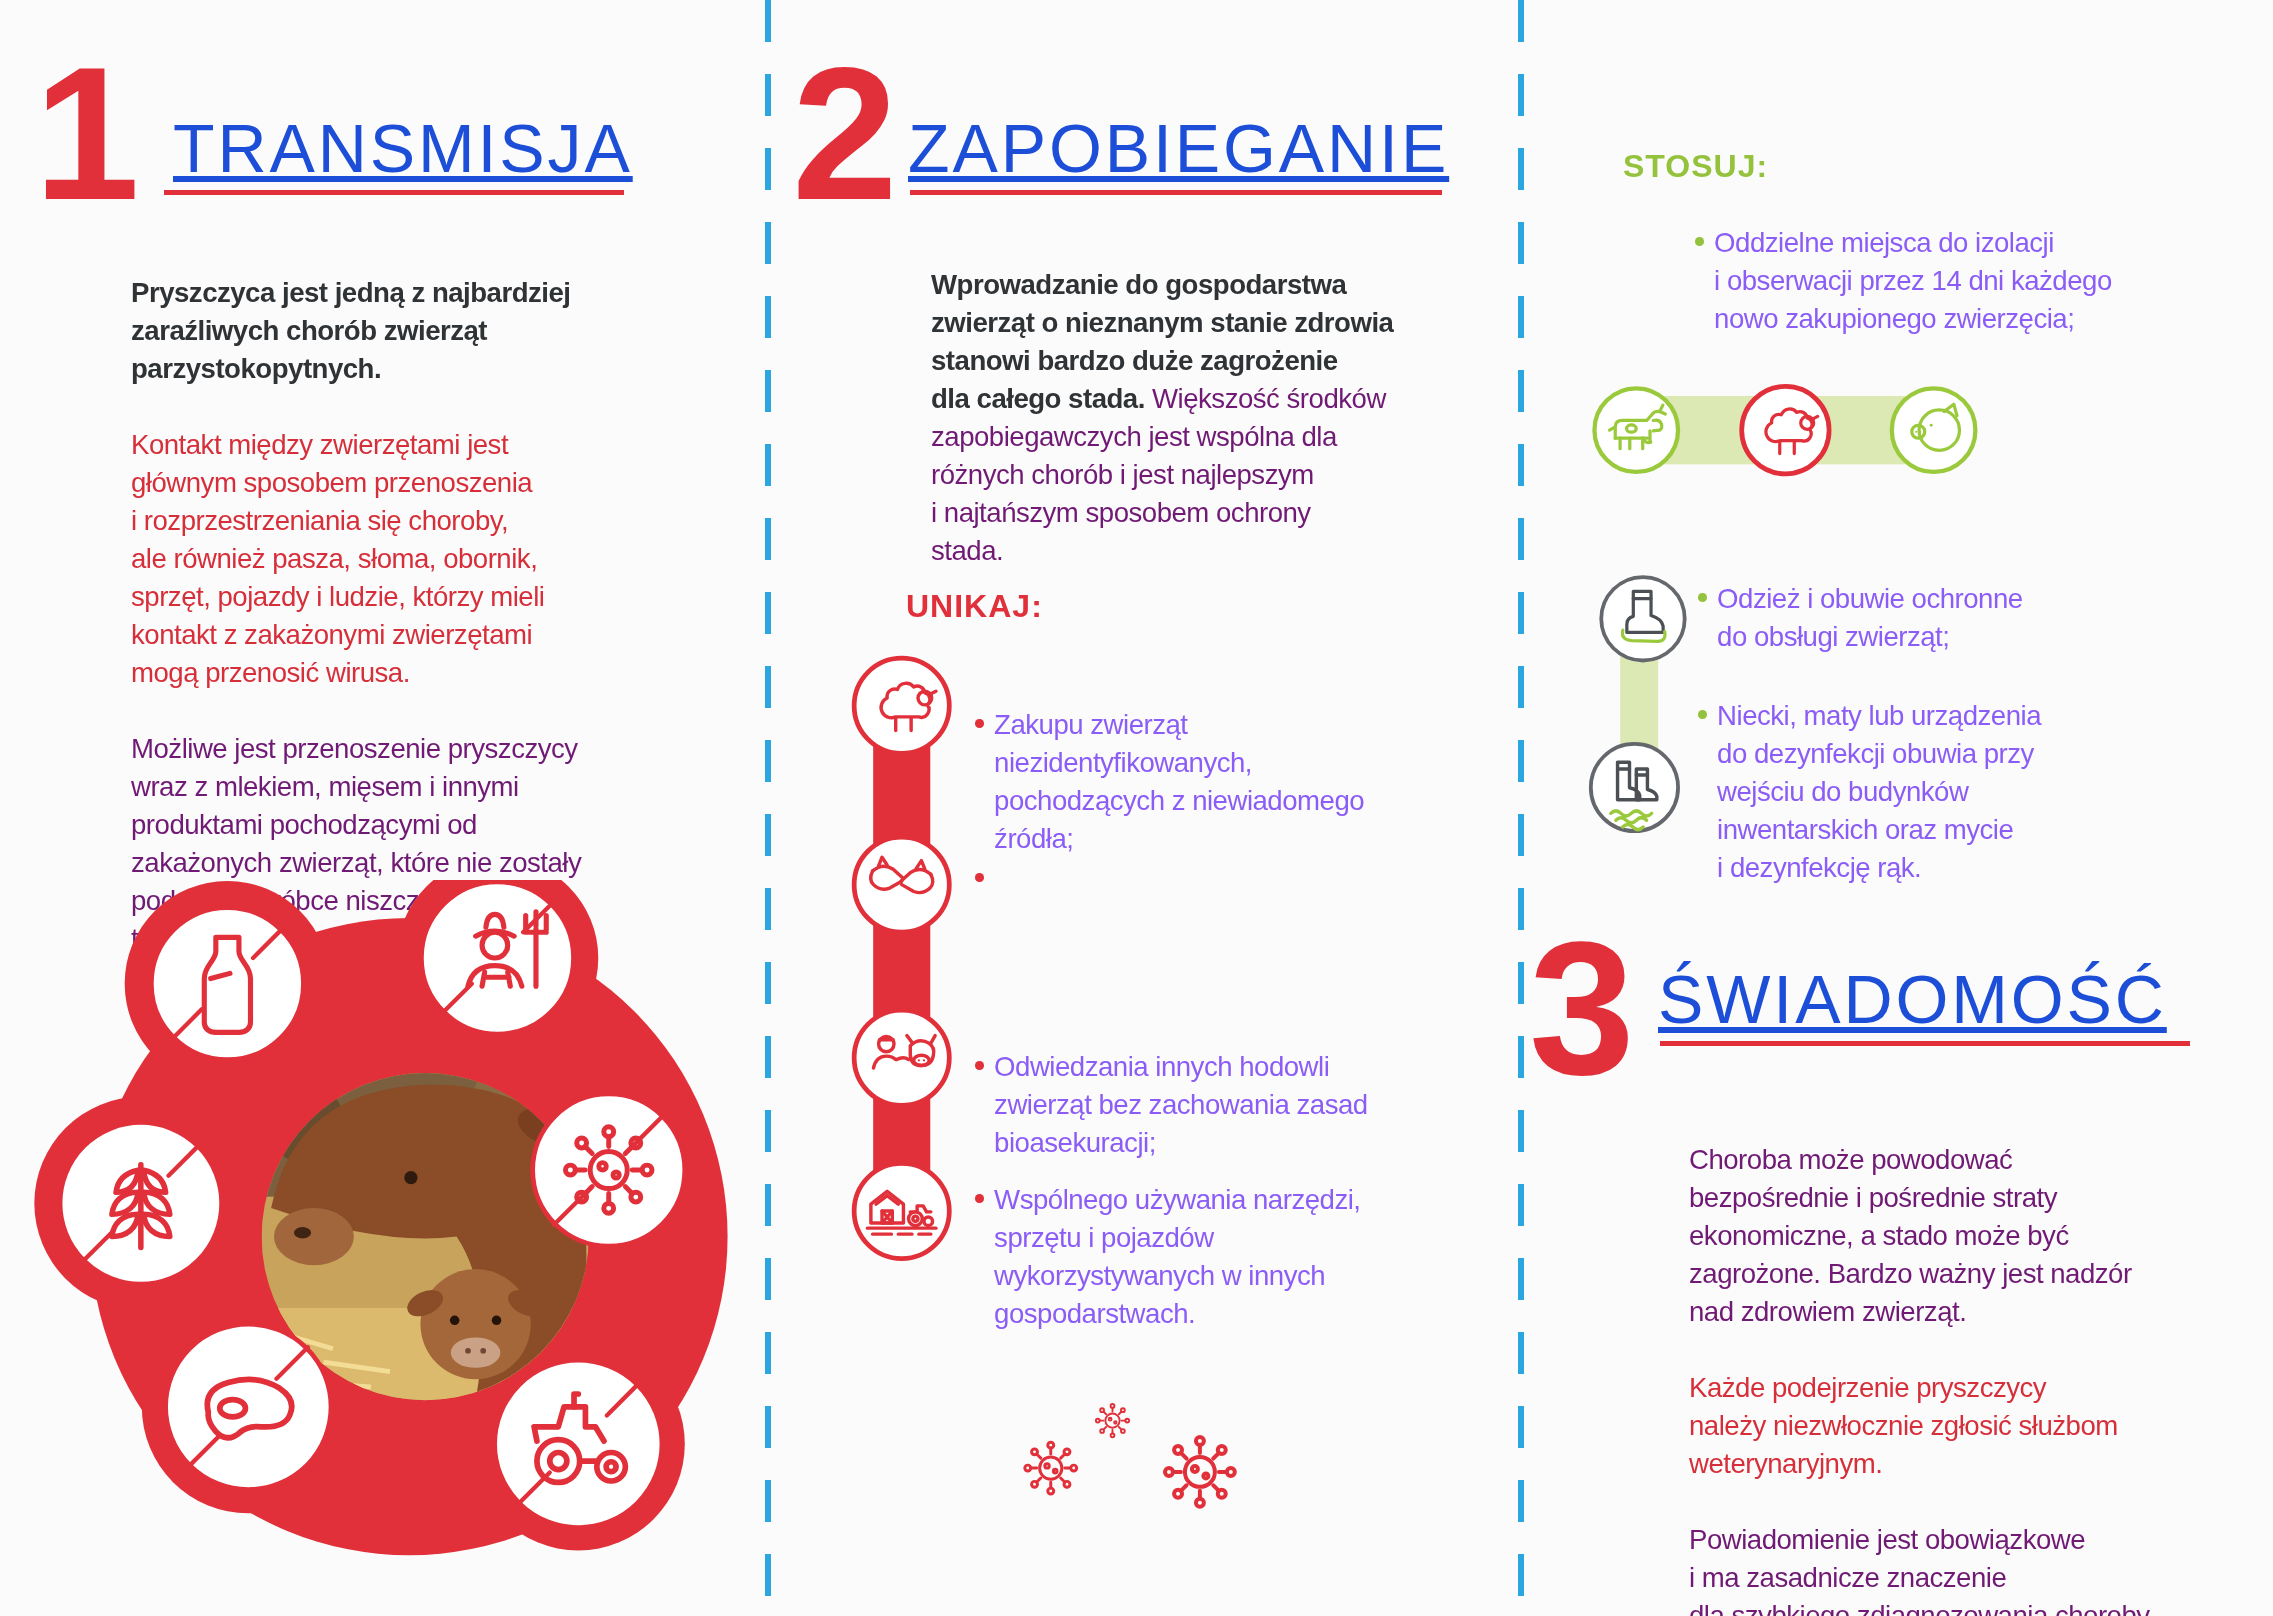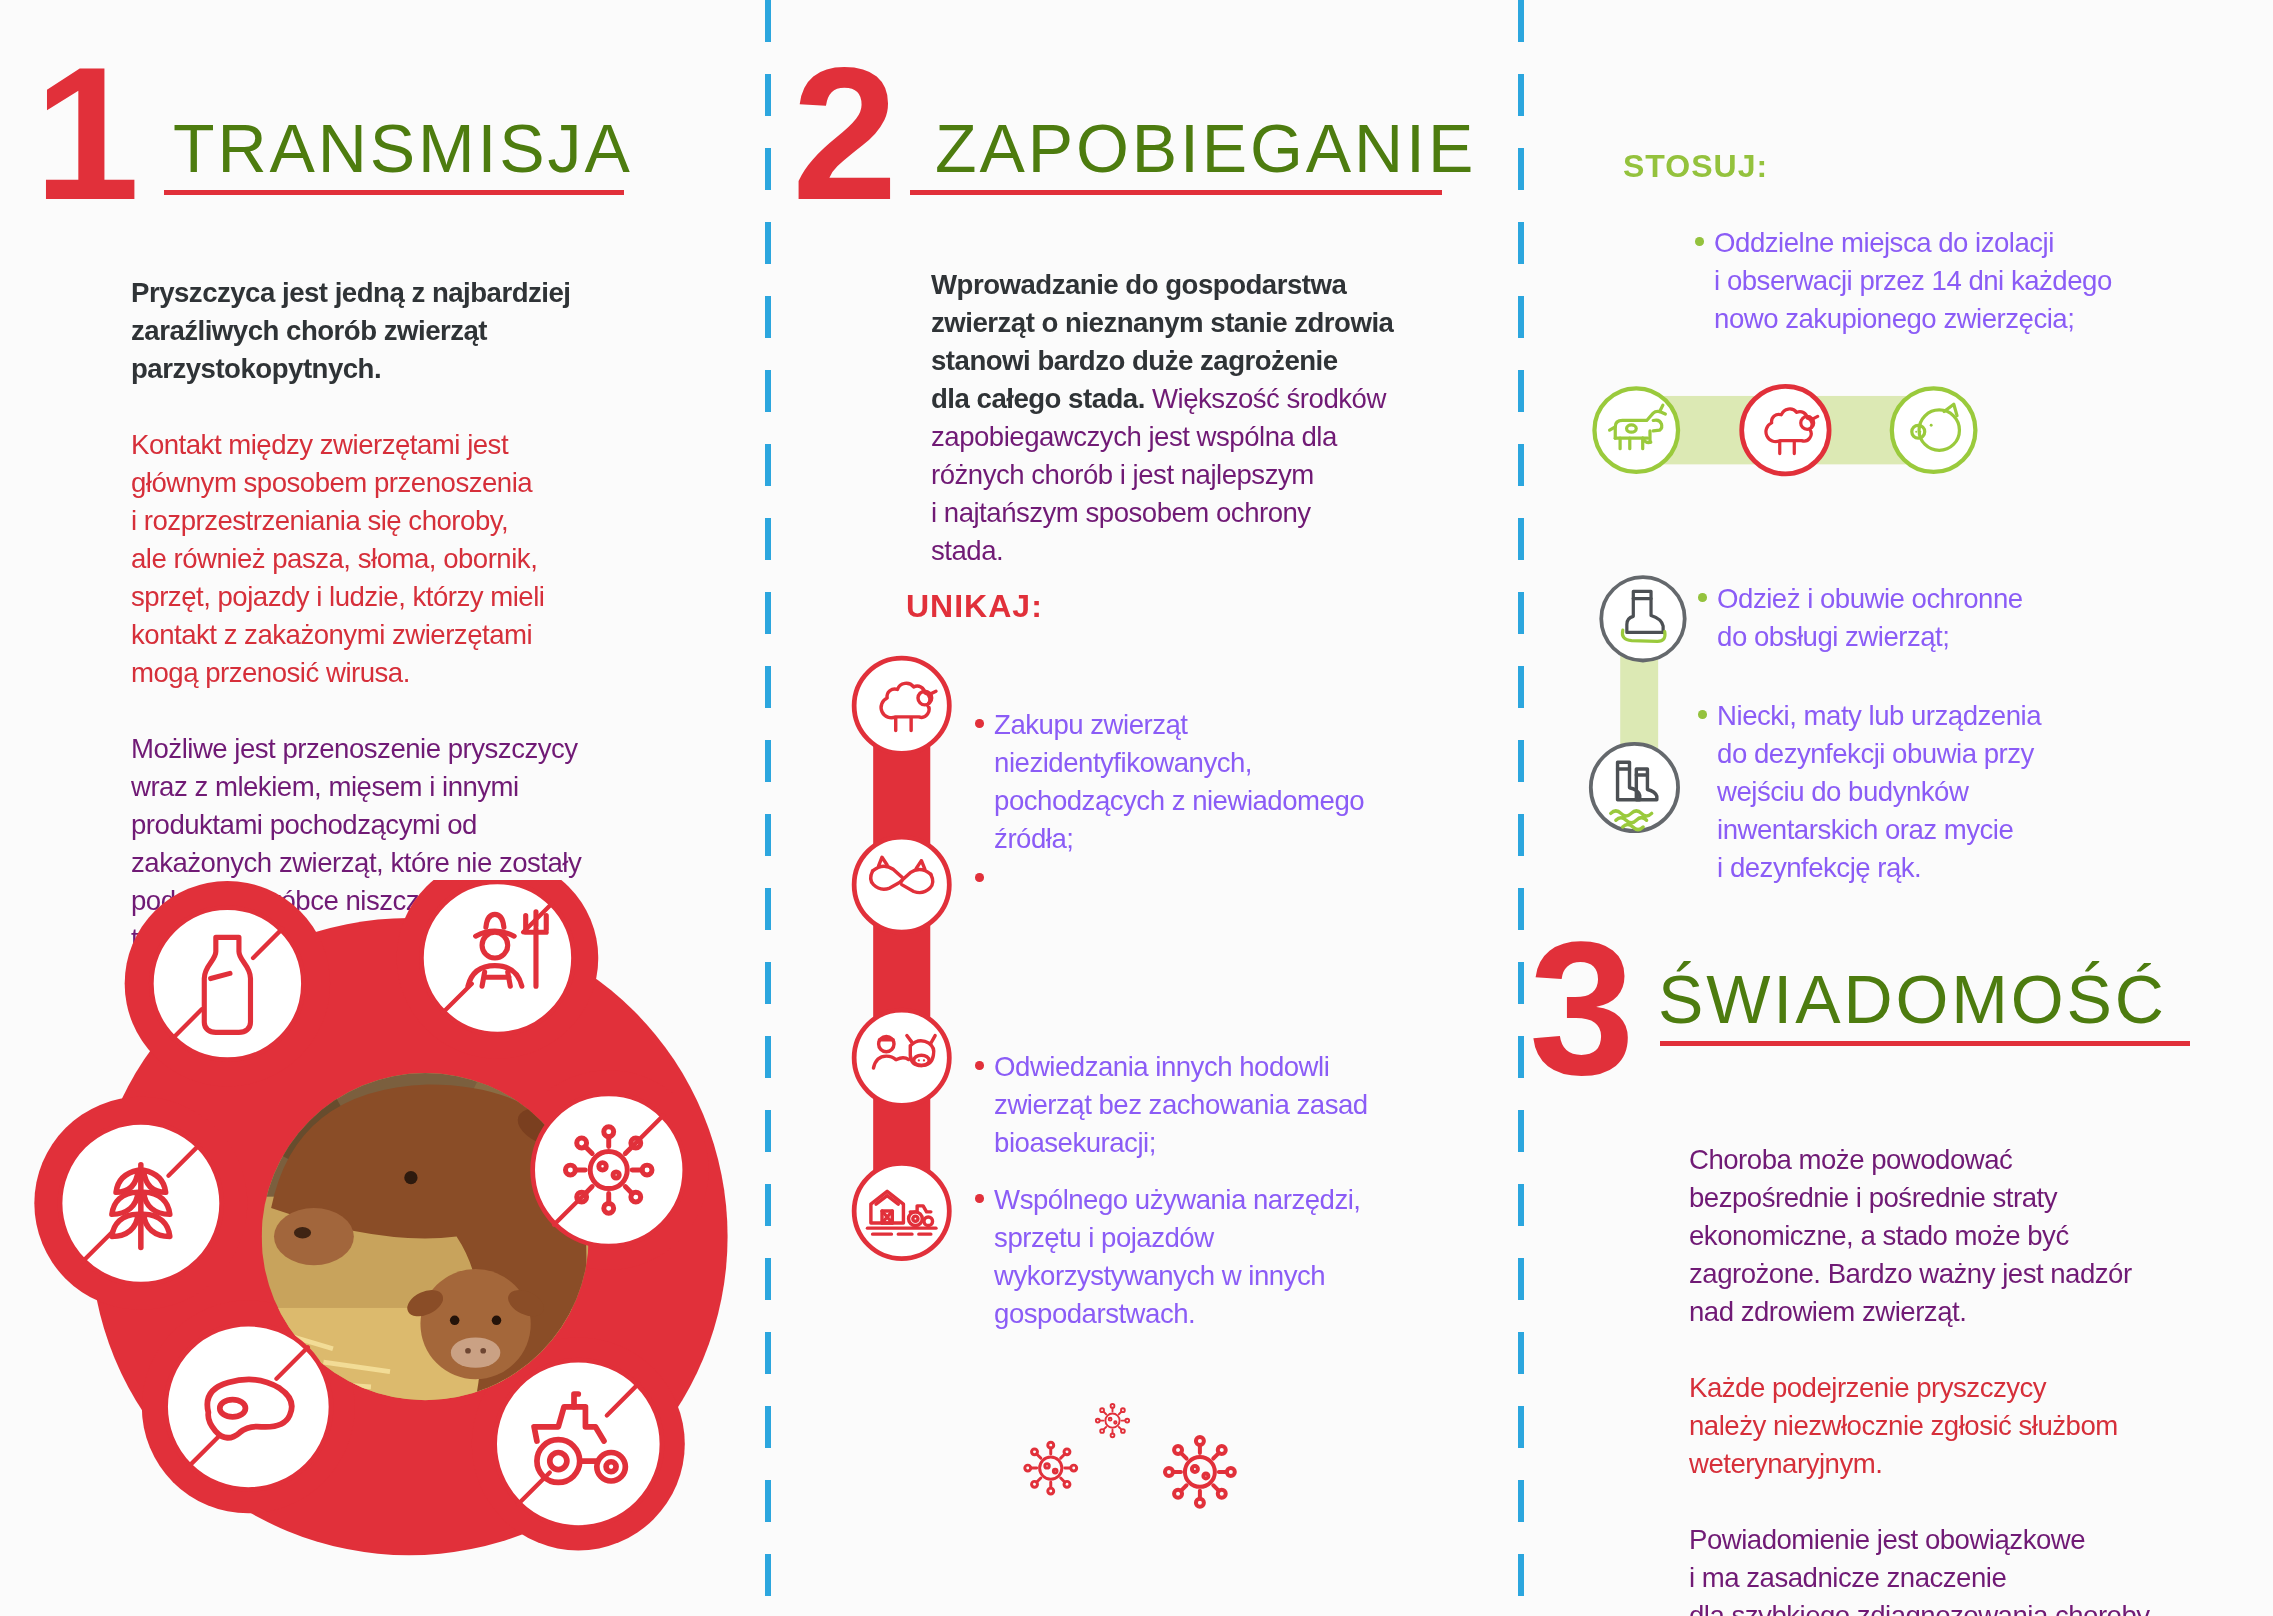--- a/index.html
+++ b/index.html
@@ -5,21 +5,21 @@
   html,body{margin:0;padding:0;}
   body{width:2273px;height:1617px;background:#fbfbfb;position:relative;overflow:hidden;
        font-family:"Liberation Sans","DejaVu Sans",sans-serif;color:#3d4144;}
   .abs{position:absolute;}
   
   .divider{position:absolute;top:0;width:5.7px;height:1617px;
     background:repeating-linear-gradient(to bottom,#2ca6de 0 42px,transparent 42px 74px);}
   
   .big-num{position:absolute;font-size:190px;font-weight:700;color:#e1303a;line-height:190px;}
   
-  .sec-title{position:absolute;font-size:68px;font-weight:400;color:#4d7c0f;letter-spacing:2.9px;line-height:72px;white-space:nowrap;}
+  .sec-title{position:absolute;font-size:68px;font-weight:400;color:#1d4ed8;letter-spacing:2.9px;line-height:72px;white-space:nowrap;text-decoration:underline;}
   .underline{position:absolute;height:4.8px;background:#e1303a;}
   
   .subhead{position:absolute;font-size:32px;font-weight:700;letter-spacing:1px;}
   .subhead.red{color:#e1303a;}
   .subhead.green{color:#94c23d;}
   
   .para{position:absolute;font-size:27.6px;line-height:38px;letter-spacing:-0.5px;white-space:pre-line;margin-left:26px;}
   .para .b{font-weight:700;color:#2f3336;}
   .para .r{color:#d62f3a;}
   .para .d{color:#701a75;}
@@ -238,21 +238,21 @@
   </g>
   <use href="#icon-milk" color="#e1303a" transform="translate(171.5,966.5) scale(1.35)"></use>
   <use href="#icon-farmer" color="#e1303a" transform="translate(455.5,939.5) scale(1.35)"></use>
   <use href="#icon-wheat" color="#e1303a" transform="translate(75.5,1192.5) scale(1.45)"></use>
   <use href="#icon-virus" color="#e1303a" transform="translate(575,1165) scale(1.3)"></use>
   <use href="#icon-meat" color="#e1303a" transform="translate(186,1404) scale(1.5)"></use>
   <use href="#icon-tractor" color="#e1303a" transform="translate(533,1443) scale(1.5)"></use>
 </svg>
 
 <div class="big-num" style="left:792px;top:38px">2</div>
-<div class="sec-title" style="left:935px;top:112px">ZAPOBIEGANIE</div>
+<div class="sec-title" style="left:908px;top:112px">ZAPOBIEGANIE</div>
 <div class="underline" style="left:910px;top:190px;width:532px"></div>
 
 <div class="para" style="left:905px;top:228px;width:552px">
   <span class="b">Wprowadzanie do gospodarstwa
 zwierząt o nieznanym stanie zdrowia
 stanowi bardzo duże zagrożenie
 dla całego stada.</span><span class="d"> Większość środków
 zapobiegawczych jest wspólna dla
 różnych chorób i jest najlepszym
 i najtańszym sposobem ochrony

